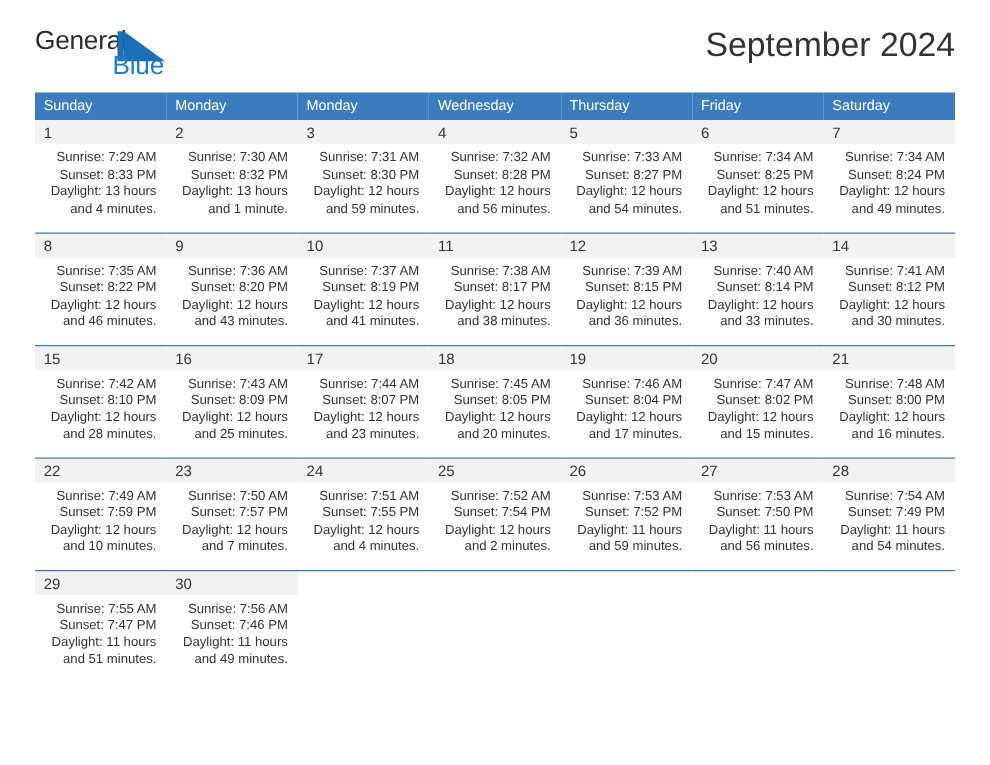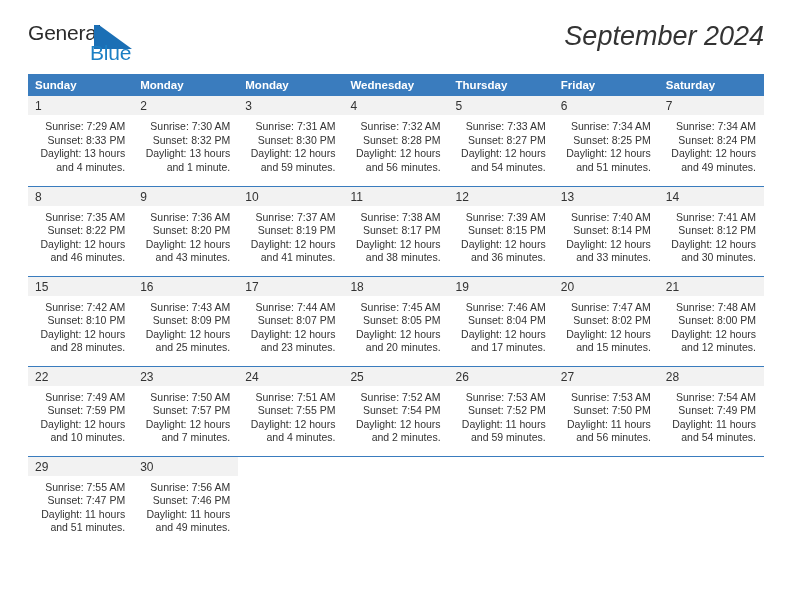--- a/index.html
+++ b/index.html
@@ -77,21 +77,20 @@
     width: 0;
     height: 0;
     border-top: 24px solid #1b6fb5;
     border-right: 33px solid transparent;
     transform: scaleY(-1);
   }
 
   .titles {
     text-align: right;
     flex: 0 0 auto;
-    font-style: italic;
   }
   .month-title {
     font-size: 27px;
     color: #333333;
     line-height: 1.1;
     white-space: nowrap;
   }
   .location {
     font-size: 14.5px;
     color: #333333;
@@ -102,21 +101,21 @@
   
   .calendar {
     width: 736px;
     border-collapse: collapse;
     table-layout: fixed;
   }
   .calendar th {
     background: #3a7cbe;
     color: #ffffff;
     font-size: 11.5px;
-    font-weight: bold;
+    font-weight: normal;
     text-align: left;
     padding: 5px 0 5px 7px;
     height: 20px;
     box-sizing: border-box;
   }
   .calendar td {
     vertical-align: top;
     padding: 0;
     border-top: 1.5px solid #3a7cbe;
     height: 90px;
@@ -411,21 +410,21 @@
               </div>
             </div>
           </td>
           <td>
             <div class="cell">
               <div class="daynum">21</div>
               <div class="info">
                 <div>Sunrise: 7:48 AM</div>
                 <div>Sunset: 8:00 PM</div>
                 <div>Daylight: 12 hours</div>
-                <div>and 12 minutes.</div>
+                <div>and 16 minutes.</div>
               </div>
             </div>
           </td>
         </tr>
         <tr class="week">
           <td>
             <div class="cell">
               <div class="daynum">22</div>
               <div class="info">
                 <div>Sunrise: 7:49 AM</div>

